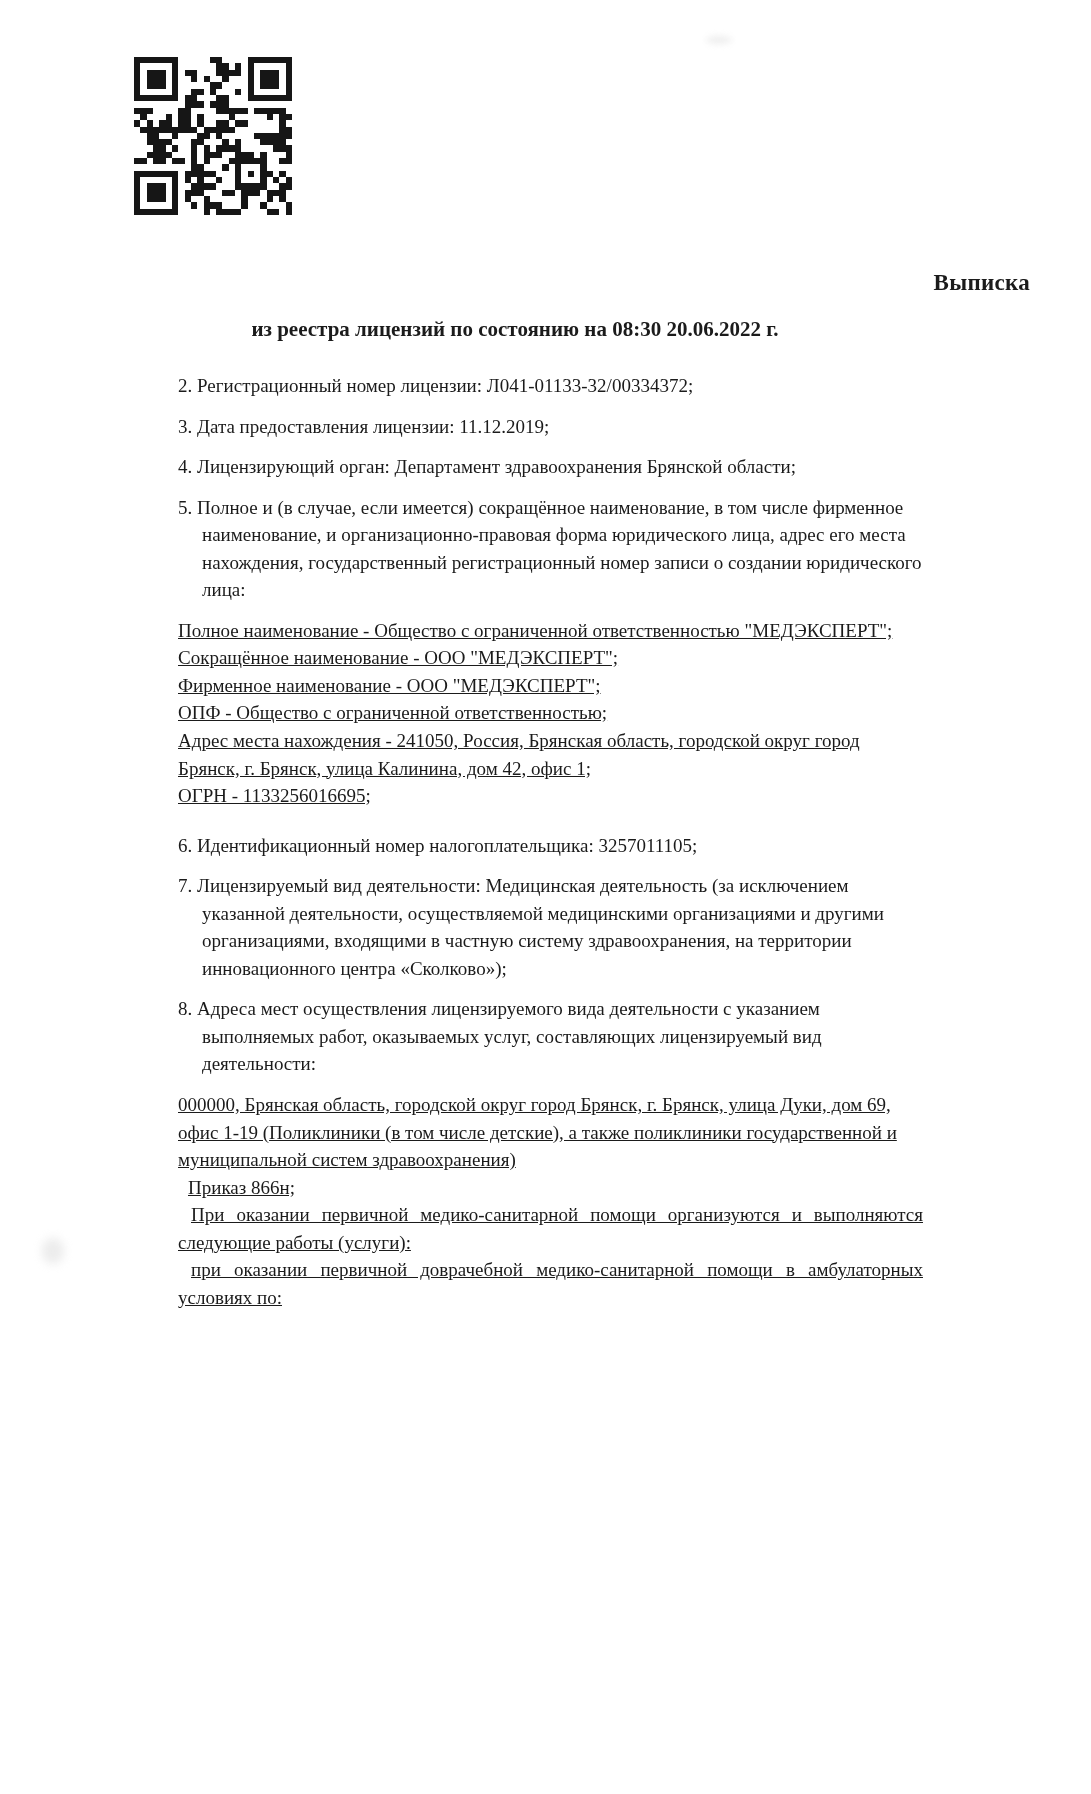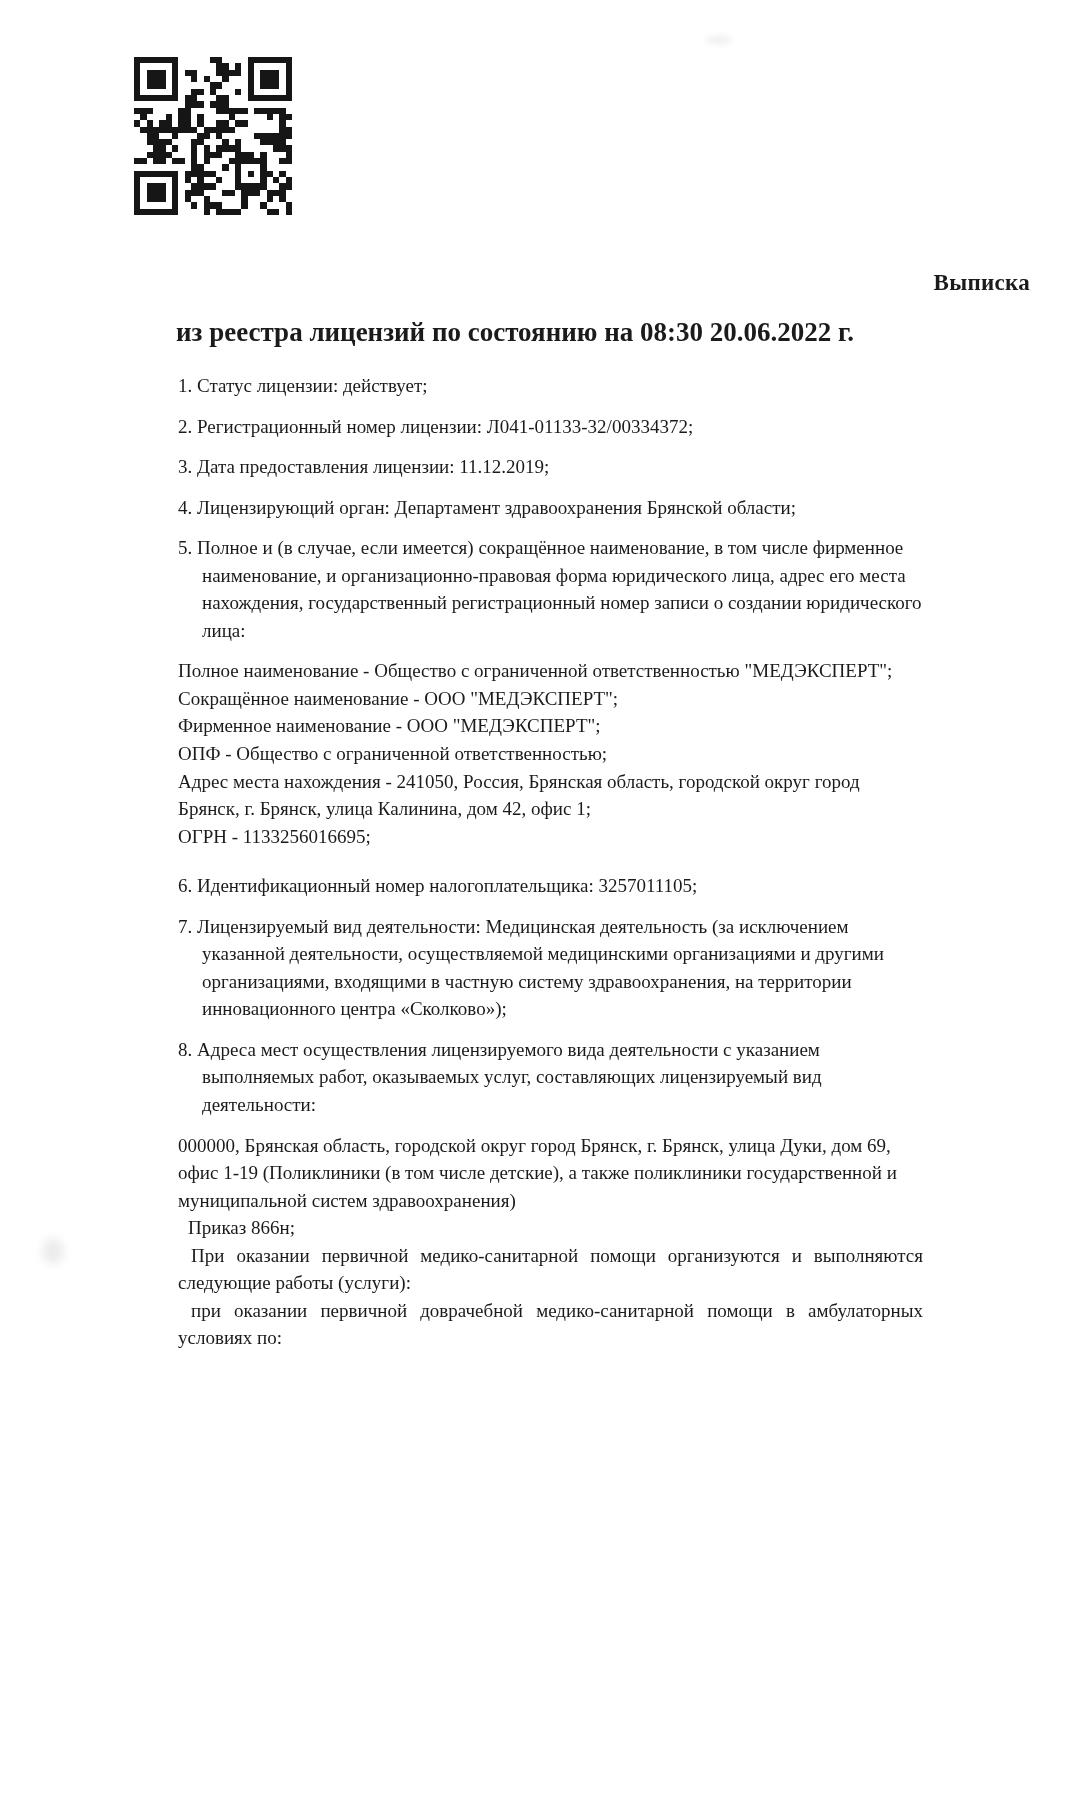--- a/index.html
+++ b/index.html
@@ -29,38 +29,38 @@
     font-size: 23px;
     font-weight: bold;
     letter-spacing: 0.3px;
   }
   .doc-subtitle {
     position: absolute;
     left: 0;
     top: 317px;
     width: 1030px;
     text-align: center;
-    font-size: 27px;
+    font-size: 21px;
     font-weight: bold;
   }
   .content {
     position: absolute;
     left: 178px;
     top: 372px;
     width: 745px;
     font-size: 19px;
     line-height: 1.45;
   }
   .content p { margin: 0; }
   .item {
     padding-left: 24px;
     text-indent: -24px;
     margin-bottom: 13px !important;
   }
-  .block { margin-bottom: 14px; }
+  .block { margin-bottom: 14px; text-decoration: underline; }
   .mt { margin-top: 22px !important; }
   .addr { margin-top: 6px; }
   .ind1 { padding-left: 10px; }
   .ind2 { padding-left: 26px; }
   .just {
     padding-left: 0;
     text-indent: 13px;
     text-align: justify;
   }
   .smudge {
@@ -408,21 +408,20 @@
       </svg>
   </div>
 
   <div class="smear-top"></div>
 
   <div class="doc-title">Выписка</div>
   <div class="doc-subtitle">из реестра лицензий по состоянию на 08:30 20.06.2022 г.</div>
 
   <div class="content">
 
-    <p class="item">1. Статус лицензии: действует;</p>
     <p class="item">2. Регистрационный номер лицензии: Л041-01133-32/00334372;</p>
     <p class="item">3. Дата предоставления лицензии: 11.12.2019;</p>
     <p class="item">4. Лицензирующий орган: Департамент здравоохранения Брянской области;</p>
     <p class="item">5. Полное и (в случае, если имеется) сокращённое наименование, в том числе фирменное наименование, и организационно-правовая форма юридического лица, адрес его места нахождения, государственный регистрационный номер записи о создании юридического лица:</p>
 
     <div class="block">
       <p>Полное наименование - Общество с ограниченной ответственностью "МЕДЭКСПЕРТ";</p>
       <p>Сокращённое наименование - ООО "МЕДЭКСПЕРТ";</p>
       <p>Фирменное наименование - ООО "МЕДЭКСПЕРТ";</p>
       <p>ОПФ - Общество с ограниченной ответственностью;</p>

